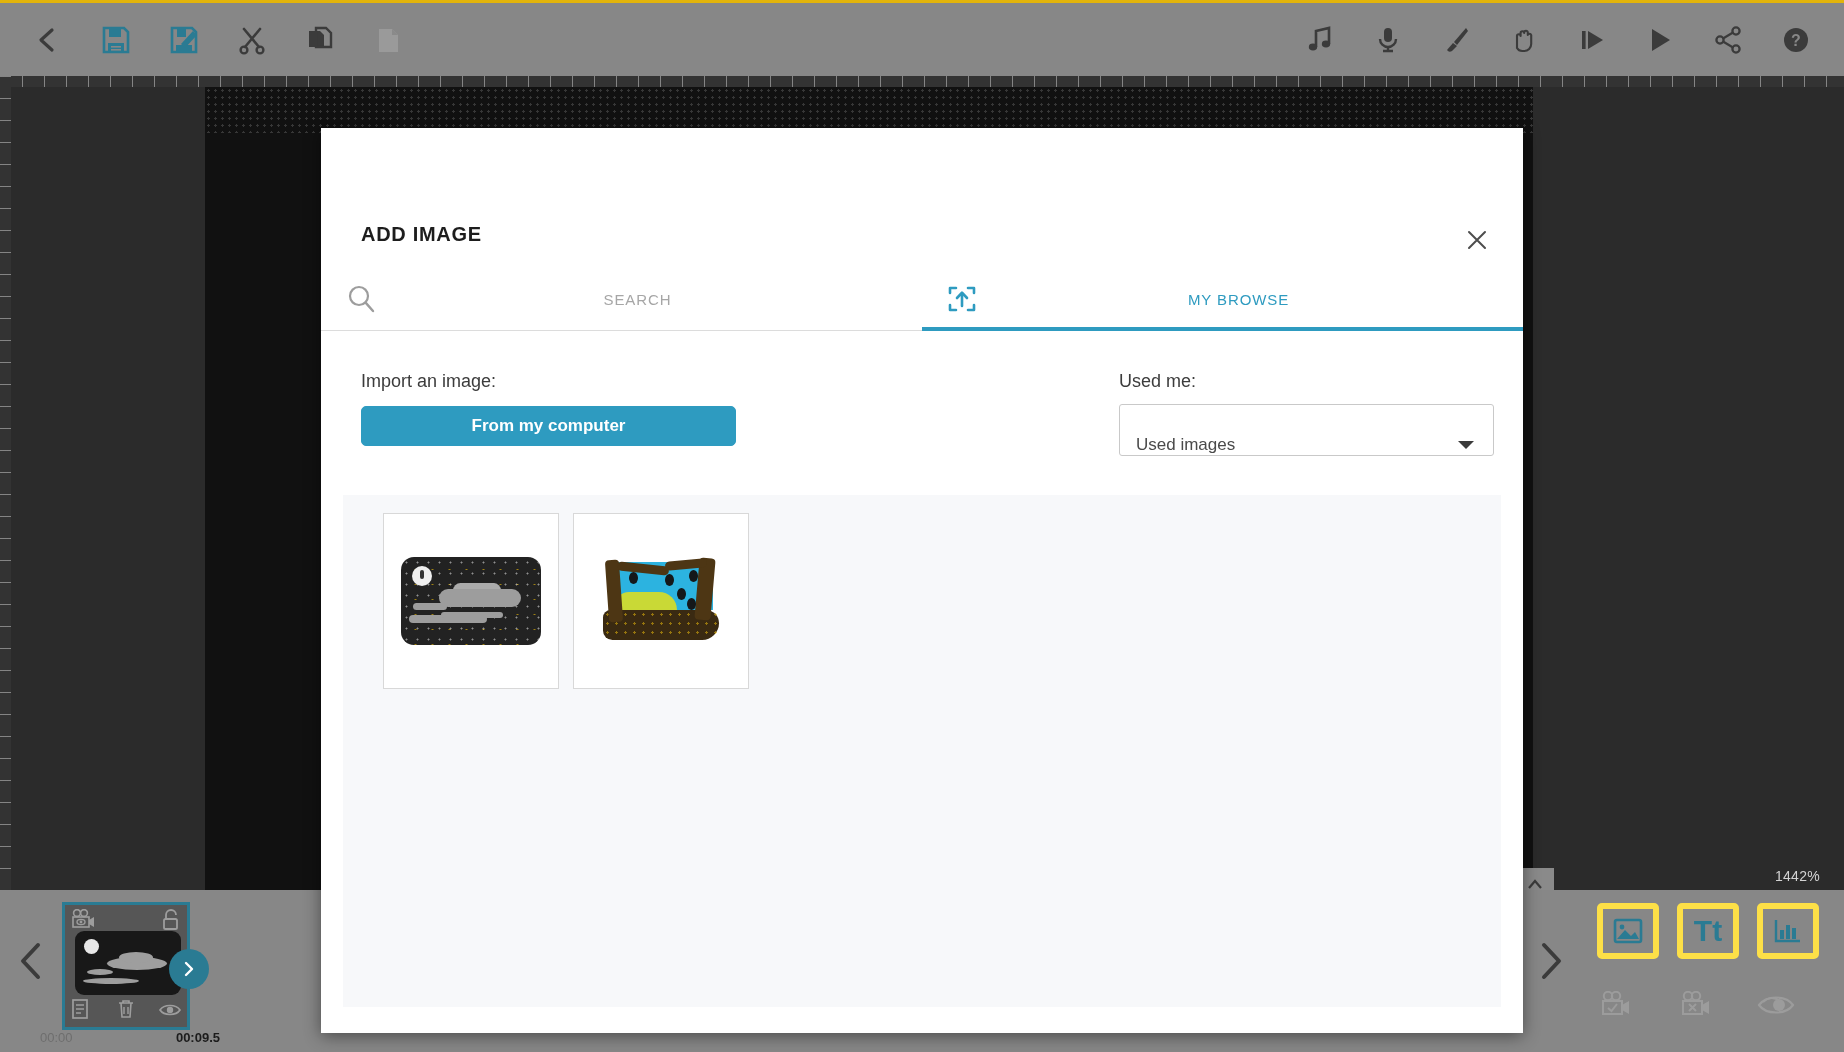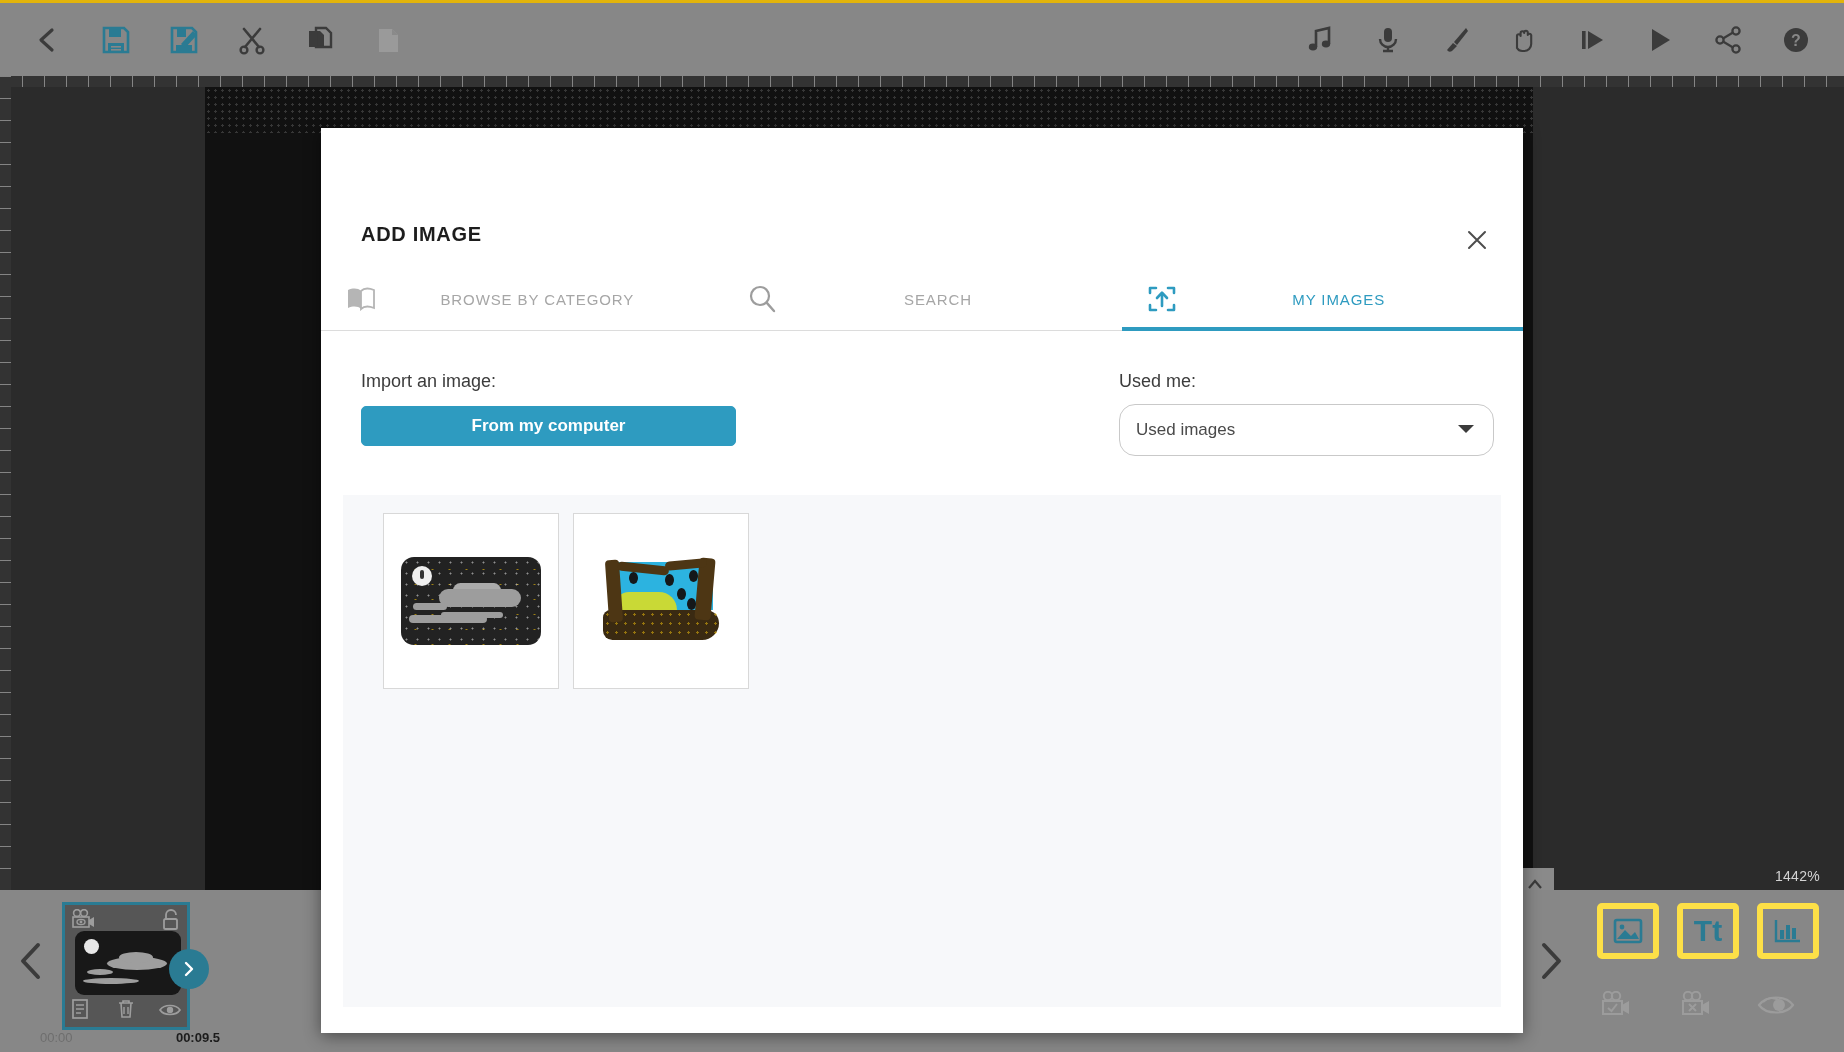--- a/index.html
+++ b/index.html
@@ -191,22 +191,22 @@
   #btn-computer {
     left: 40px; width: 375px;
     background: #2e9bc0; color: #ffffff; border: 1px solid #2e9bc0;
   }
   #btn-url {
     left: 428px; width: 249px;
     background: #ffffff; color: #2e9bc0; border: 1px solid #83c4dc;
   }
   #select-show {
     position: absolute; left: 798px; top: 73px; width: 375px; height: 52px;
-    border: 1px solid #c9c9c9; border-radius: 16px; background: #fff;
-    display: flex; align-items: center; cursor: pointer;
+    border: 1px solid #c9c9c9; border-radius: 3px; background: #fff;
+    display: flex; align-items: flex-end; cursor: pointer;
   }
   #select-show .sel-value { margin-left: 16px; font-size: 17px; color: #4a4a4a; }
   #select-show .sel-caret { margin-left: auto; margin-right: 18px; }
 
   #gallery {
     position: absolute; left: 22px; top: 164px;
     width: 1158px; height: 512px;
     background: #f7f8fa; padding: 18px 0 0 40px;
     display: flex; flex-wrap: wrap; align-content: flex-start; gap: 14px;
   }
@@ -556,48 +556,39 @@
     <div id="modal-title">ADD IMAGE</div>
 
     <div id="modal-close">
       <svg width="22" height="22" viewBox="0 0 22 22">
         <path d="M3 3 L19 19 M19 3 L3 19" stroke="#4d4d4d" stroke-width="2" stroke-linecap="round"></path>
       </svg>
     </div>
 
     <div id="tabs">
 
-      <div class="tab">
-        <span class="tab-ico">
-          <svg width="30" height="24" viewBox="0 0 30 24">
-            <path d="M2 3 C7 1 12 1 15 4 V22 C12 19 7 19 2 21 Z" fill="#b5b5b5"></path>
-            <path d="M28 3 C23 1 18 1 15 4 V22 C18 19 23 19 28 21 Z" fill="none" stroke="#b5b5b5" stroke-width="1.8"></path>
-          </svg>
-        </span>
-        <span class="tab-label">BROWSE BY CATEGORY</span>
-      </div>
 
       <div class="tab">
         <span class="tab-ico">
           <svg width="30" height="30" viewBox="0 0 30 30">
             <circle cx="13" cy="12" r="9" fill="none" stroke="#9d9d9d" stroke-width="2.2"></circle>
             <path d="M19.6 18.6 L27 27" stroke="#9d9d9d" stroke-width="2.4" stroke-linecap="round"></path>
           </svg>
         </span>
         <span class="tab-label">SEARCH</span>
       </div>
 
       <div class="tab active">
         <span class="tab-ico">
           <svg width="30" height="30" viewBox="0 0 30 30">
             <path d="M3 9 V4 h6 M21 4 h6 v5 M27 21 v5 h-6 M9 26 H3 v-5" fill="none" stroke="#2e9bc0" stroke-width="2.6" stroke-linecap="round" stroke-linejoin="round"></path>
             <path d="M15 22 V9 M10 14 L15 8.6 L20 14" fill="none" stroke="#2e9bc0" stroke-width="2.6" stroke-linecap="round" stroke-linejoin="round"></path>
           </svg>
         </span>
-        <span class="tab-label">MY IMAGES</span>
+        <span class="tab-label">MY BROWSE</span>
       </div>
     </div>
 
     <div id="modal-body">
 
       <div id="import-label">Import an image:</div>
       <div id="showme-label">Used me:</div>
 
       <div class="imp-btn" id="btn-computer">From my computer</div>
 

